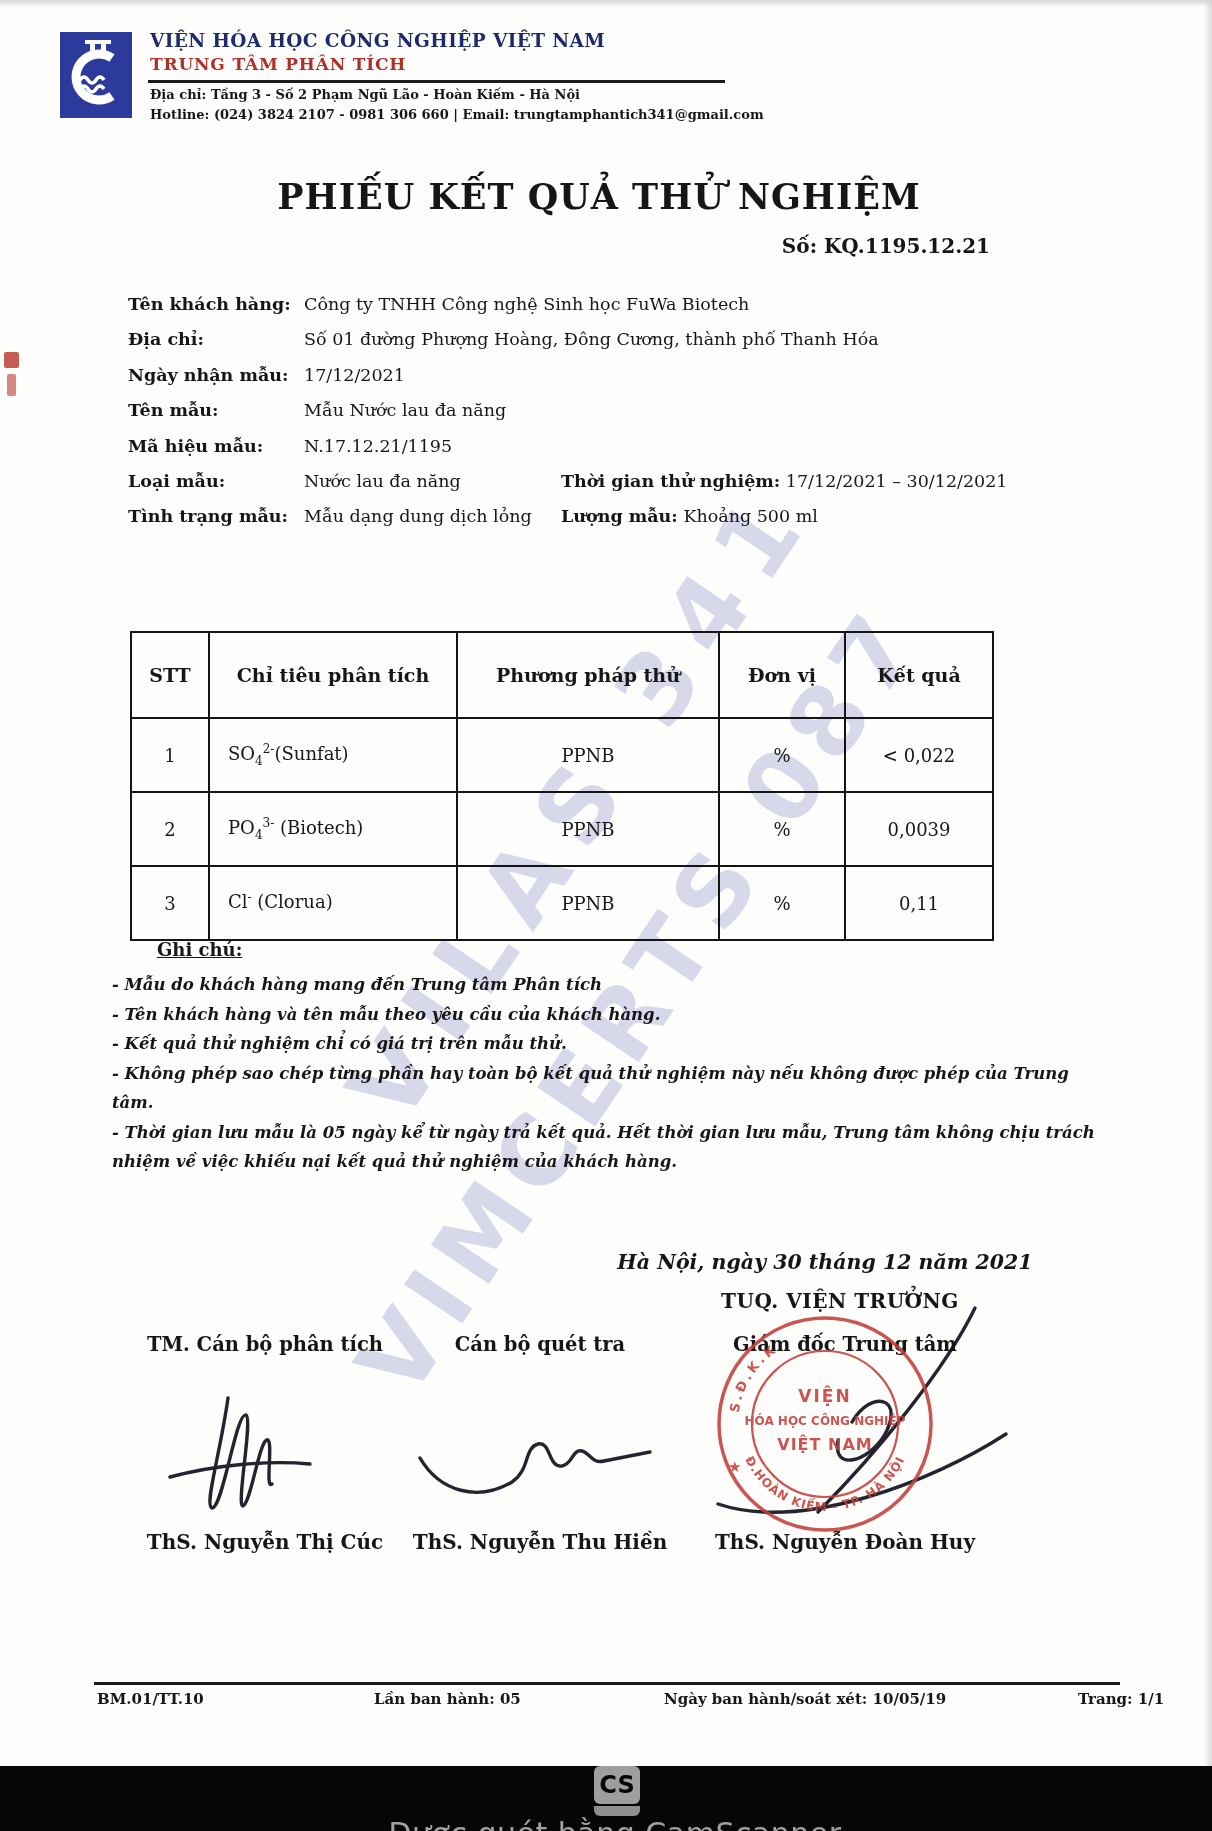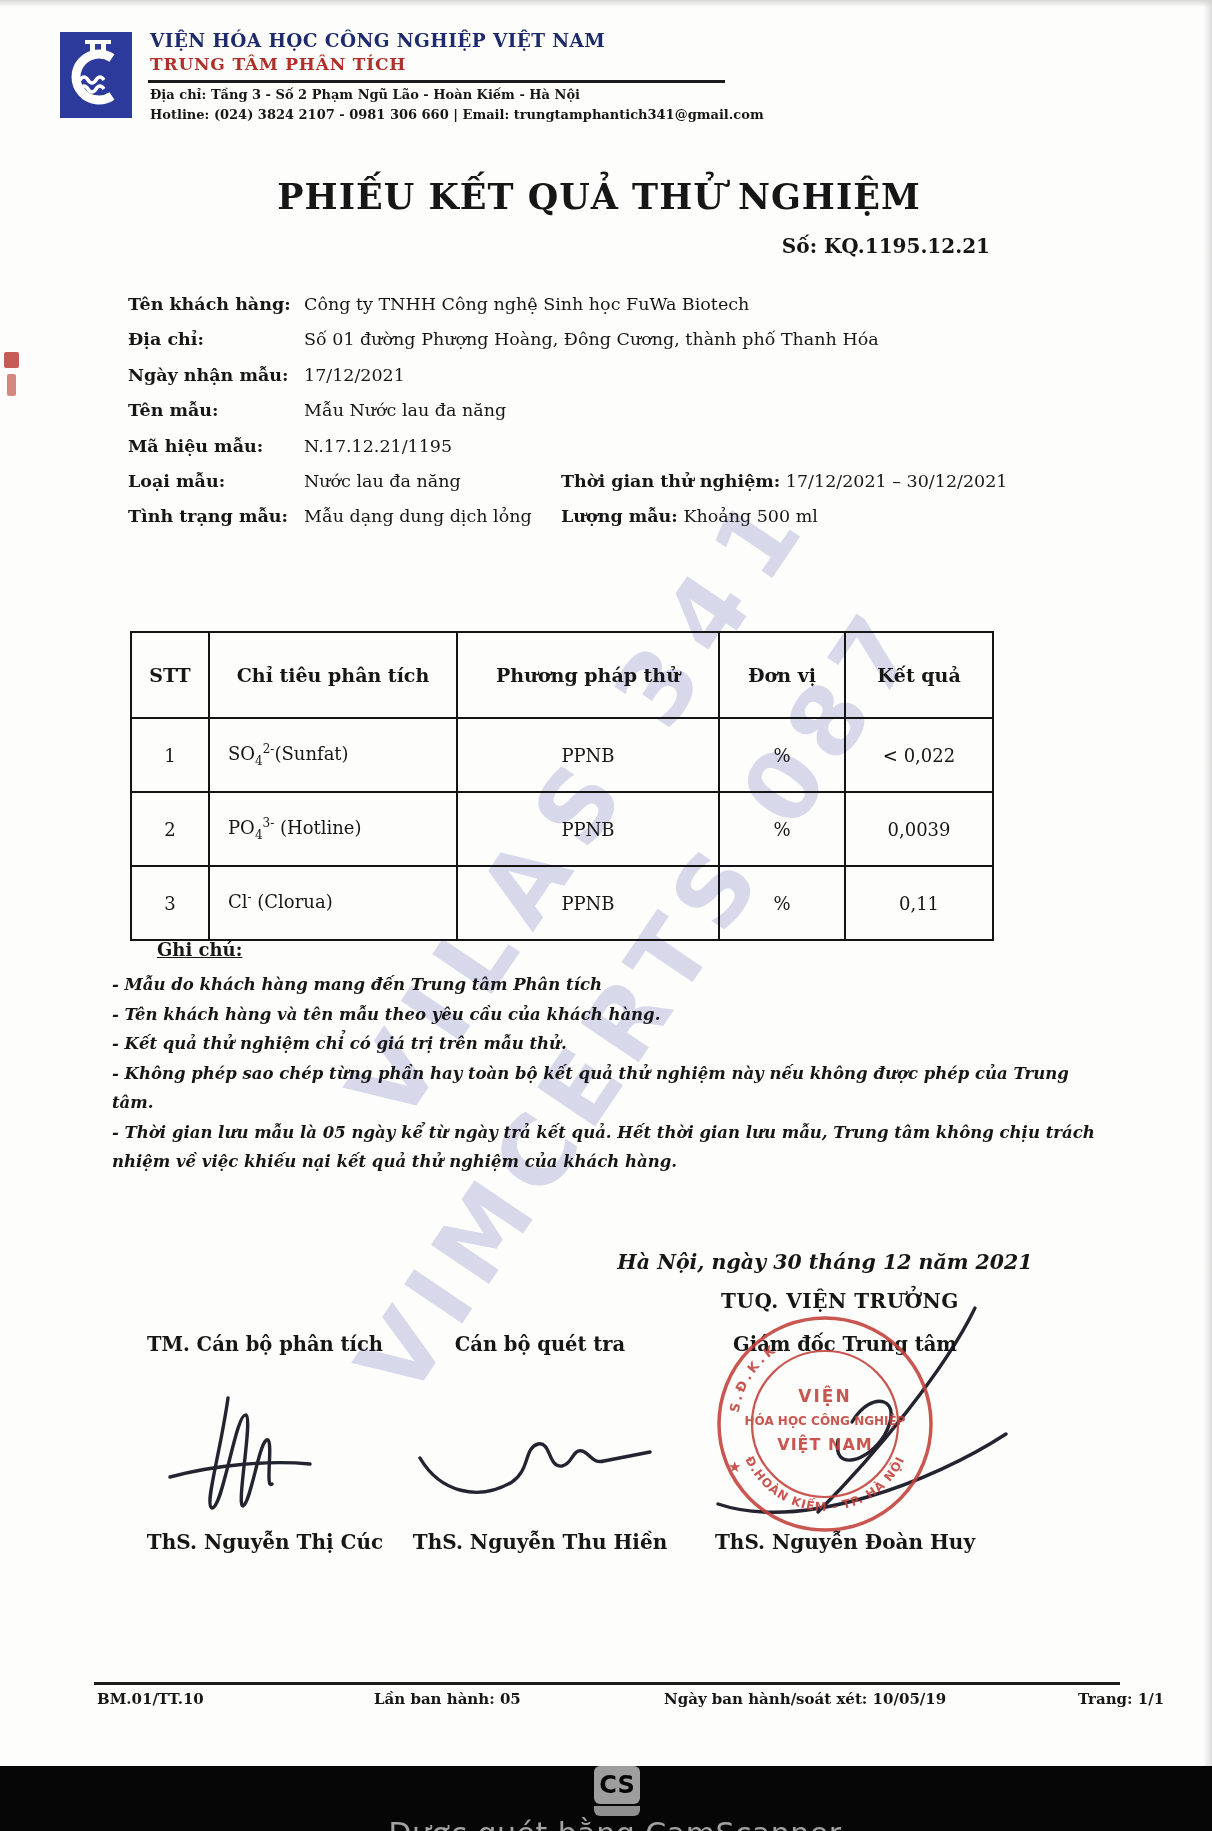--- a/index.html
+++ b/index.html
@@ -161,21 +161,21 @@
     </tr>
     <tr>
       <td>1</td>
       <td class="analyte"><span>SO</span><sub>4</sub><sup>2-</sup><span>(Sunfat)</span></td>
       <td>PPNB</td>
       <td>%</td>
       <td>&lt; 0,022</td>
     </tr>
     <tr>
       <td>2</td>
-      <td class="analyte"><span>PO</span><sub>4</sub><sup>3-</sup><span> (Hotline)</span></td>
+      <td class="analyte"><span>PO</span><sub>4</sub><sup>3-</sup><span> (Biotech)</span></td>
       <td>PPNB</td>
       <td>%</td>
       <td>0,0039</td>
     </tr>
     <tr>
       <td>3</td>
       <td class="analyte"><span>Cl</span><sub></sub><sup>-</sup><span> (Clorua)</span></td>
       <td>PPNB</td>
       <td>%</td>
       <td>0,11</td>

